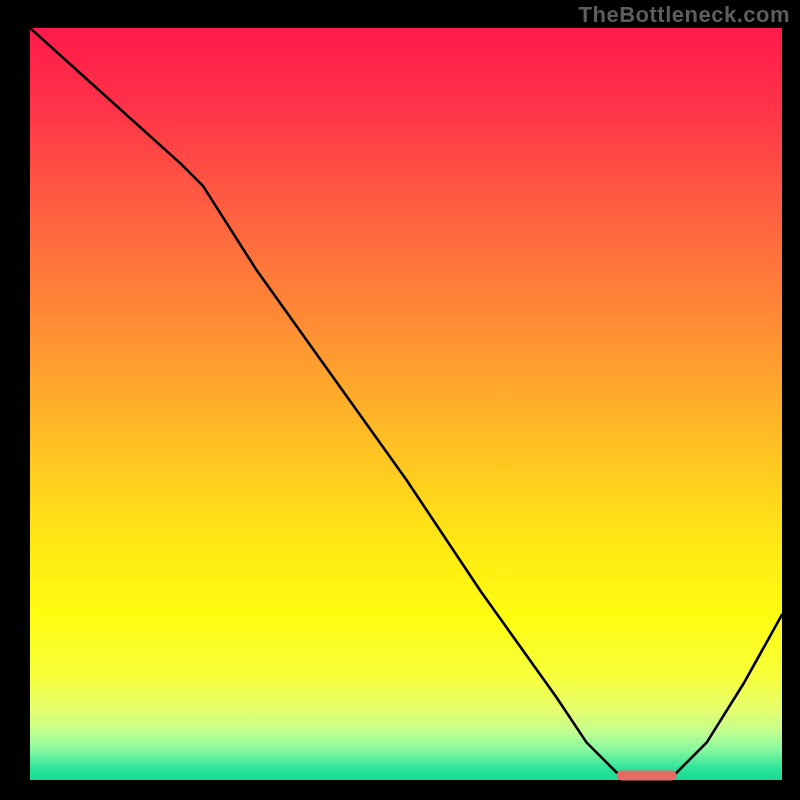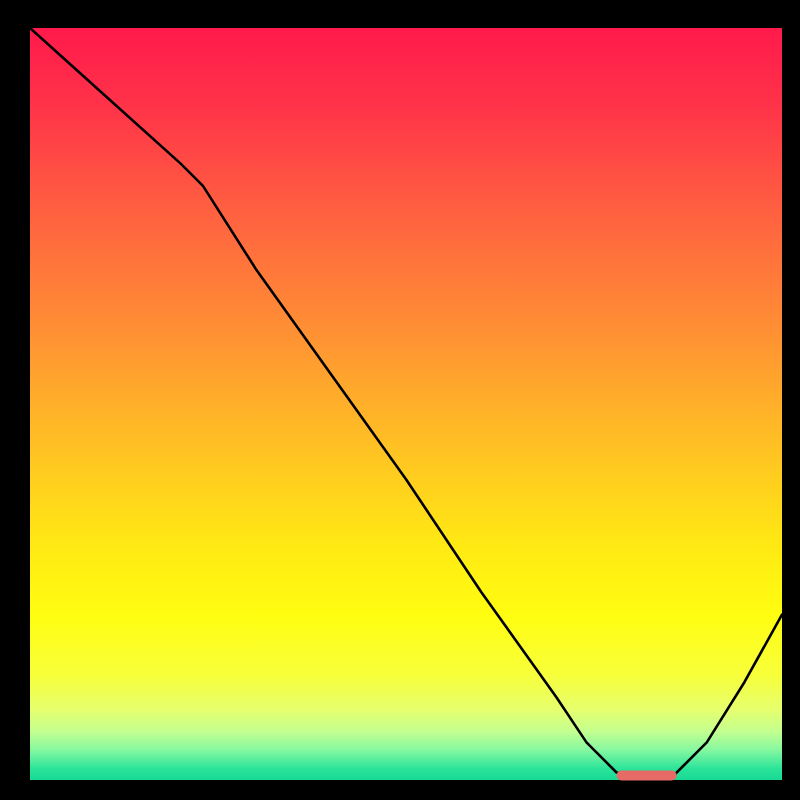--- a/index.html
+++ b/index.html
@@ -29,20 +29,21 @@
   svg.chart {
     position: absolute;
     left: 0;
     top: 0;
   }
 </style>
 </head>
 <body>
 <div class="stage">
 
+<div class="watermark">TheBottleneck.com</div>
 
 <svg class="chart" width="800" height="800" viewBox="0 0 800 800">
   <defs>
     <linearGradient id="heat" x1="0" y1="0" x2="0" y2="1">
           <stop offset="0.00%" stop-color="#ff1a4b"></stop>
           <stop offset="10.00%" stop-color="#ff3249"></stop>
           <stop offset="25.00%" stop-color="#ff6240"></stop>
           <stop offset="40.00%" stop-color="#ff8f34"></stop>
           <stop offset="55.00%" stop-color="#ffbf24"></stop>
           <stop offset="68.00%" stop-color="#ffe714"></stop>

